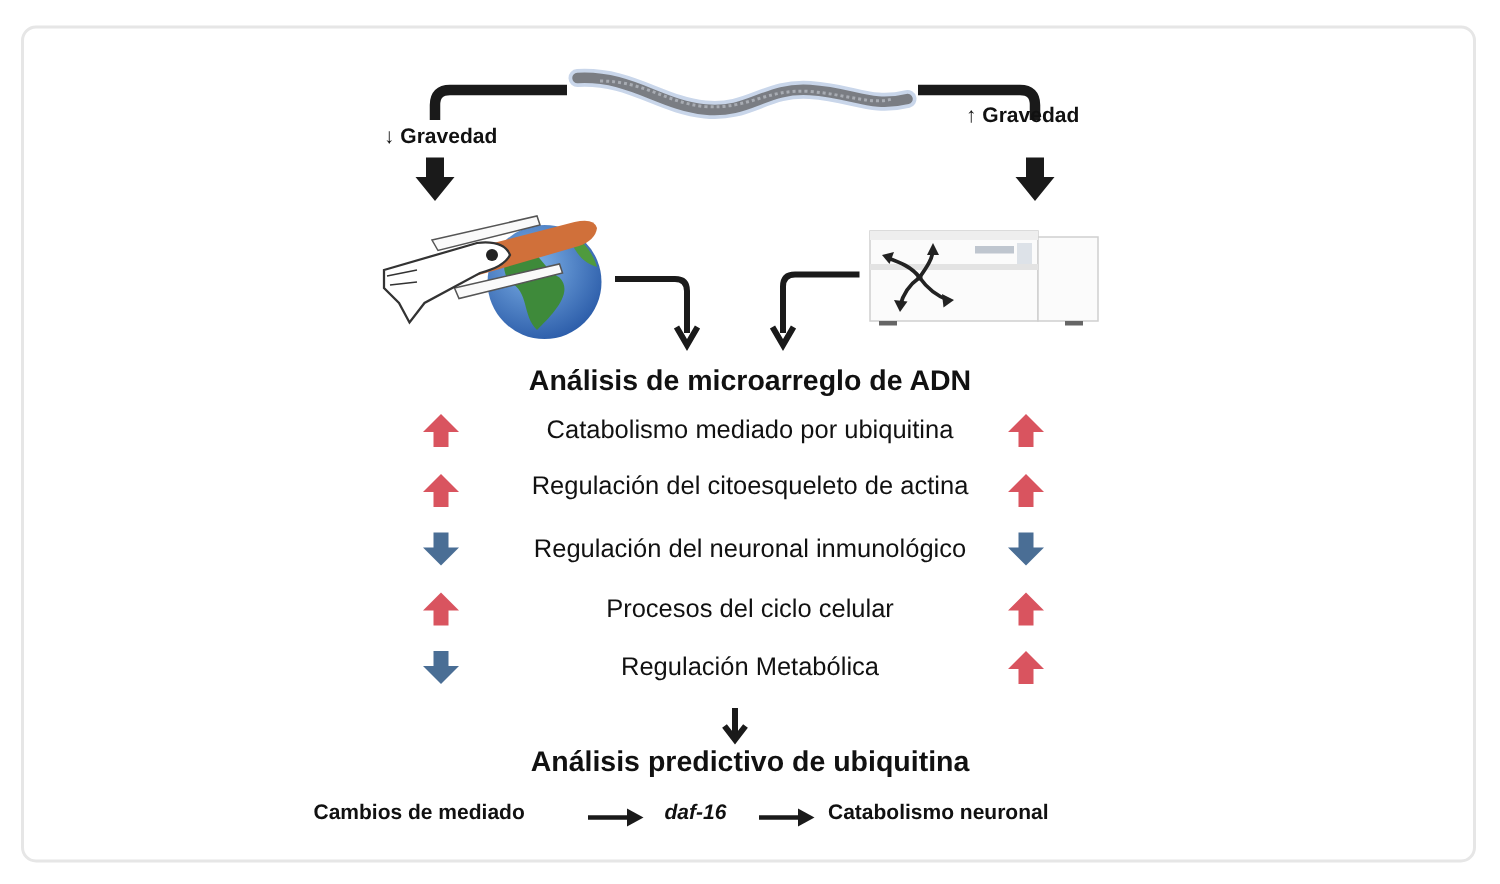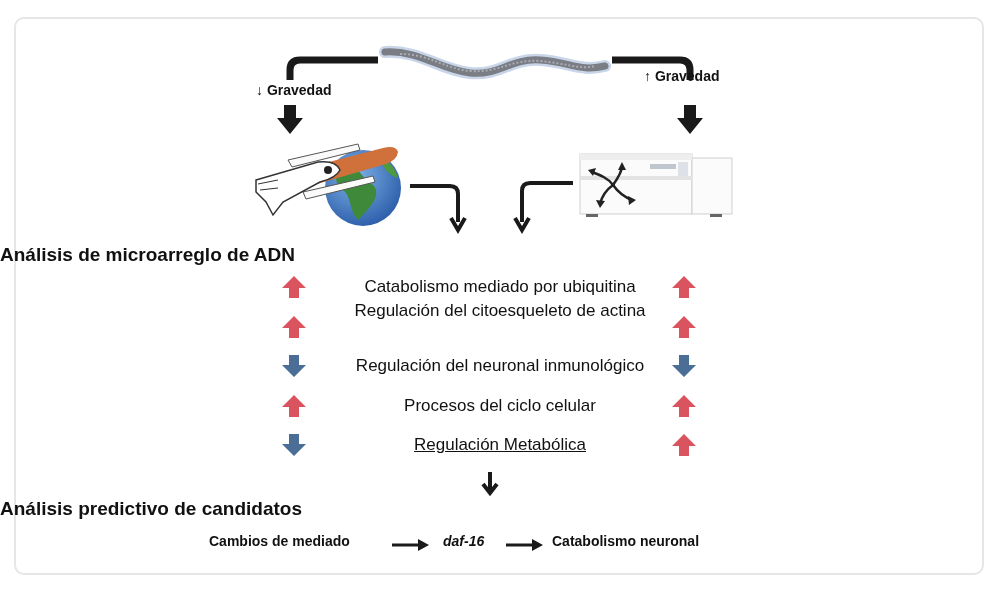--- a/index.html
+++ b/index.html
@@ -1,20 +1,20 @@
 <!DOCTYPE html>
 <html><head>
 <meta charset="utf-8">
 <style>
   html, body { margin:0; padding:0; background:#ffffff; }
   body { width:1000px; height:589px; position:relative; overflow:hidden; font-family:"Liberation Sans", "DejaVu Sans", sans-serif; color:#111; }
   .card { position:absolute; left:14px; top:17px; width:970px; height:558px; border:2px solid #e6e6e6; border-radius:10px; box-sizing:border-box; background:#fff; }
   .abs { position:absolute; }
   .label { font-size:14px; white-space:nowrap;font-weight:bold; }
-  .title { font-size:19px; font-weight:bold; white-space:nowrap; left:0; width:1000px; }
+  .title { font-size:19px; font-weight:bold; white-space:nowrap; left:0; width:1000px; text-align:center; }
   .row-text { font-size:17px; white-space:nowrap; left:0; width:1000px; text-align:center; }
   svg { position:absolute; overflow:visible; }
   .ital { font-style:italic; }
 </style>
 </head>
 <body>
 
 <div class="card"></div>
 
 <svg width="1000" height="589" style="left:0;top:0;pointer-events:none">
@@ -93,56 +93,56 @@
 <div class="abs title" style="top:244px">Análisis de microarreglo de ADN</div>
 
 <div id="rows">
     <div class="abs row-text" style="top: 277px;">Catabolismo mediado por ubiquitina</div>
     <svg width="26" height="24" style="left: 282px; top: 276px;">
       <path d="M12 0 L24 12 L17 12 L17 22 L7 22 L7 12 L0 12 Z" fill="#d9545f"></path>
     </svg>
     <svg width="26" height="24" style="left: 672px; top: 276px;">
       <path d="M12 0 L24 12 L17 12 L17 22 L7 22 L7 12 L0 12 Z" fill="#d9545f"></path>
     </svg>
-    <div class="abs row-text" style="top: 301px;">Regulación del citoesqueleto de actina</div>
+    <div class="abs row-text" style="top: 314px;">Regulación del citoesqueleto de actina</div>
     <svg width="26" height="24" style="left: 282px; top: 315.5px;">
       <path d="M12 0 L24 12 L17 12 L17 22 L7 22 L7 12 L0 12 Z" fill="#d9545f"></path>
     </svg>
     <svg width="26" height="24" style="left: 672px; top: 315.5px;">
       <path d="M12 0 L24 12 L17 12 L17 22 L7 22 L7 12 L0 12 Z" fill="#d9545f"></path>
     </svg>
     <div class="abs row-text" style="top: 356px;">Regulación del neuronal inmunológico</div>
     <svg width="26" height="24" style="left: 282px; top: 355px;">
       <path d="M7 0 L17 0 L17 10 L24 10 L12 22 L0 10 L7 10 Z" fill="#4a6e95"></path>
     </svg>
     <svg width="26" height="24" style="left: 672px; top: 355px;">
       <path d="M7 0 L17 0 L17 10 L24 10 L12 22 L0 10 L7 10 Z" fill="#4a6e95"></path>
     </svg>
     <div class="abs row-text" style="top: 395.5px;">Procesos del ciclo celular</div>
     <svg width="26" height="24" style="left: 282px; top: 394.5px;">
       <path d="M12 0 L24 12 L17 12 L17 22 L7 22 L7 12 L0 12 Z" fill="#d9545f"></path>
     </svg>
     <svg width="26" height="24" style="left: 672px; top: 394.5px;">
       <path d="M12 0 L24 12 L17 12 L17 22 L7 22 L7 12 L0 12 Z" fill="#d9545f"></path>
     </svg>
-    <div class="abs row-text" style="top: 435px; text-decoration: underline;">Regulación Metabólica</div>
+    <div class="abs row-text" style="top: 435px;">Regulación Metabólica</div>
     <svg width="26" height="24" style="left: 282px; top: 434px;">
       <path d="M7 0 L17 0 L17 10 L24 10 L12 22 L0 10 L7 10 Z" fill="#4a6e95"></path>
     </svg>
     <svg width="26" height="24" style="left: 672px; top: 434px;">
       <path d="M12 0 L24 12 L17 12 L17 22 L7 22 L7 12 L0 12 Z" fill="#d9545f"></path>
     </svg>
   </div>
 
 <svg width="20" height="26" style="left:480px;top:470px">
   <path d="M10 2 L10 20" stroke="#1a1a1a" stroke-width="4"></path>
   <path d="M3 14 L10 23 L17 14" fill="none" stroke="#1a1a1a" stroke-width="4"></path>
 </svg>
 
-<div class="abs title" style="top:498px">Análisis predictivo de candidatos</div>
+<div class="abs title" style="top:498px">Análisis predictivo de ubiquitina</div>
 
 <div class="abs label" style="left:209px;top:533px">Cambios de mediado</div>
 <svg width="40" height="14" style="left:392px;top:538px">
   <path d="M0 7 L30 7" stroke="#1a1a1a" stroke-width="3"></path>
   <path d="M26 1 L37 7 L26 13 Z" fill="#1a1a1a"></path>
 </svg>
 <div class="abs label ital" style="left:443px;top:533px">daf-16</div>
 <svg width="40" height="14" style="left:506px;top:538px">
   <path d="M0 7 L30 7" stroke="#1a1a1a" stroke-width="3"></path>
   <path d="M26 1 L37 7 L26 13 Z" fill="#1a1a1a"></path>

